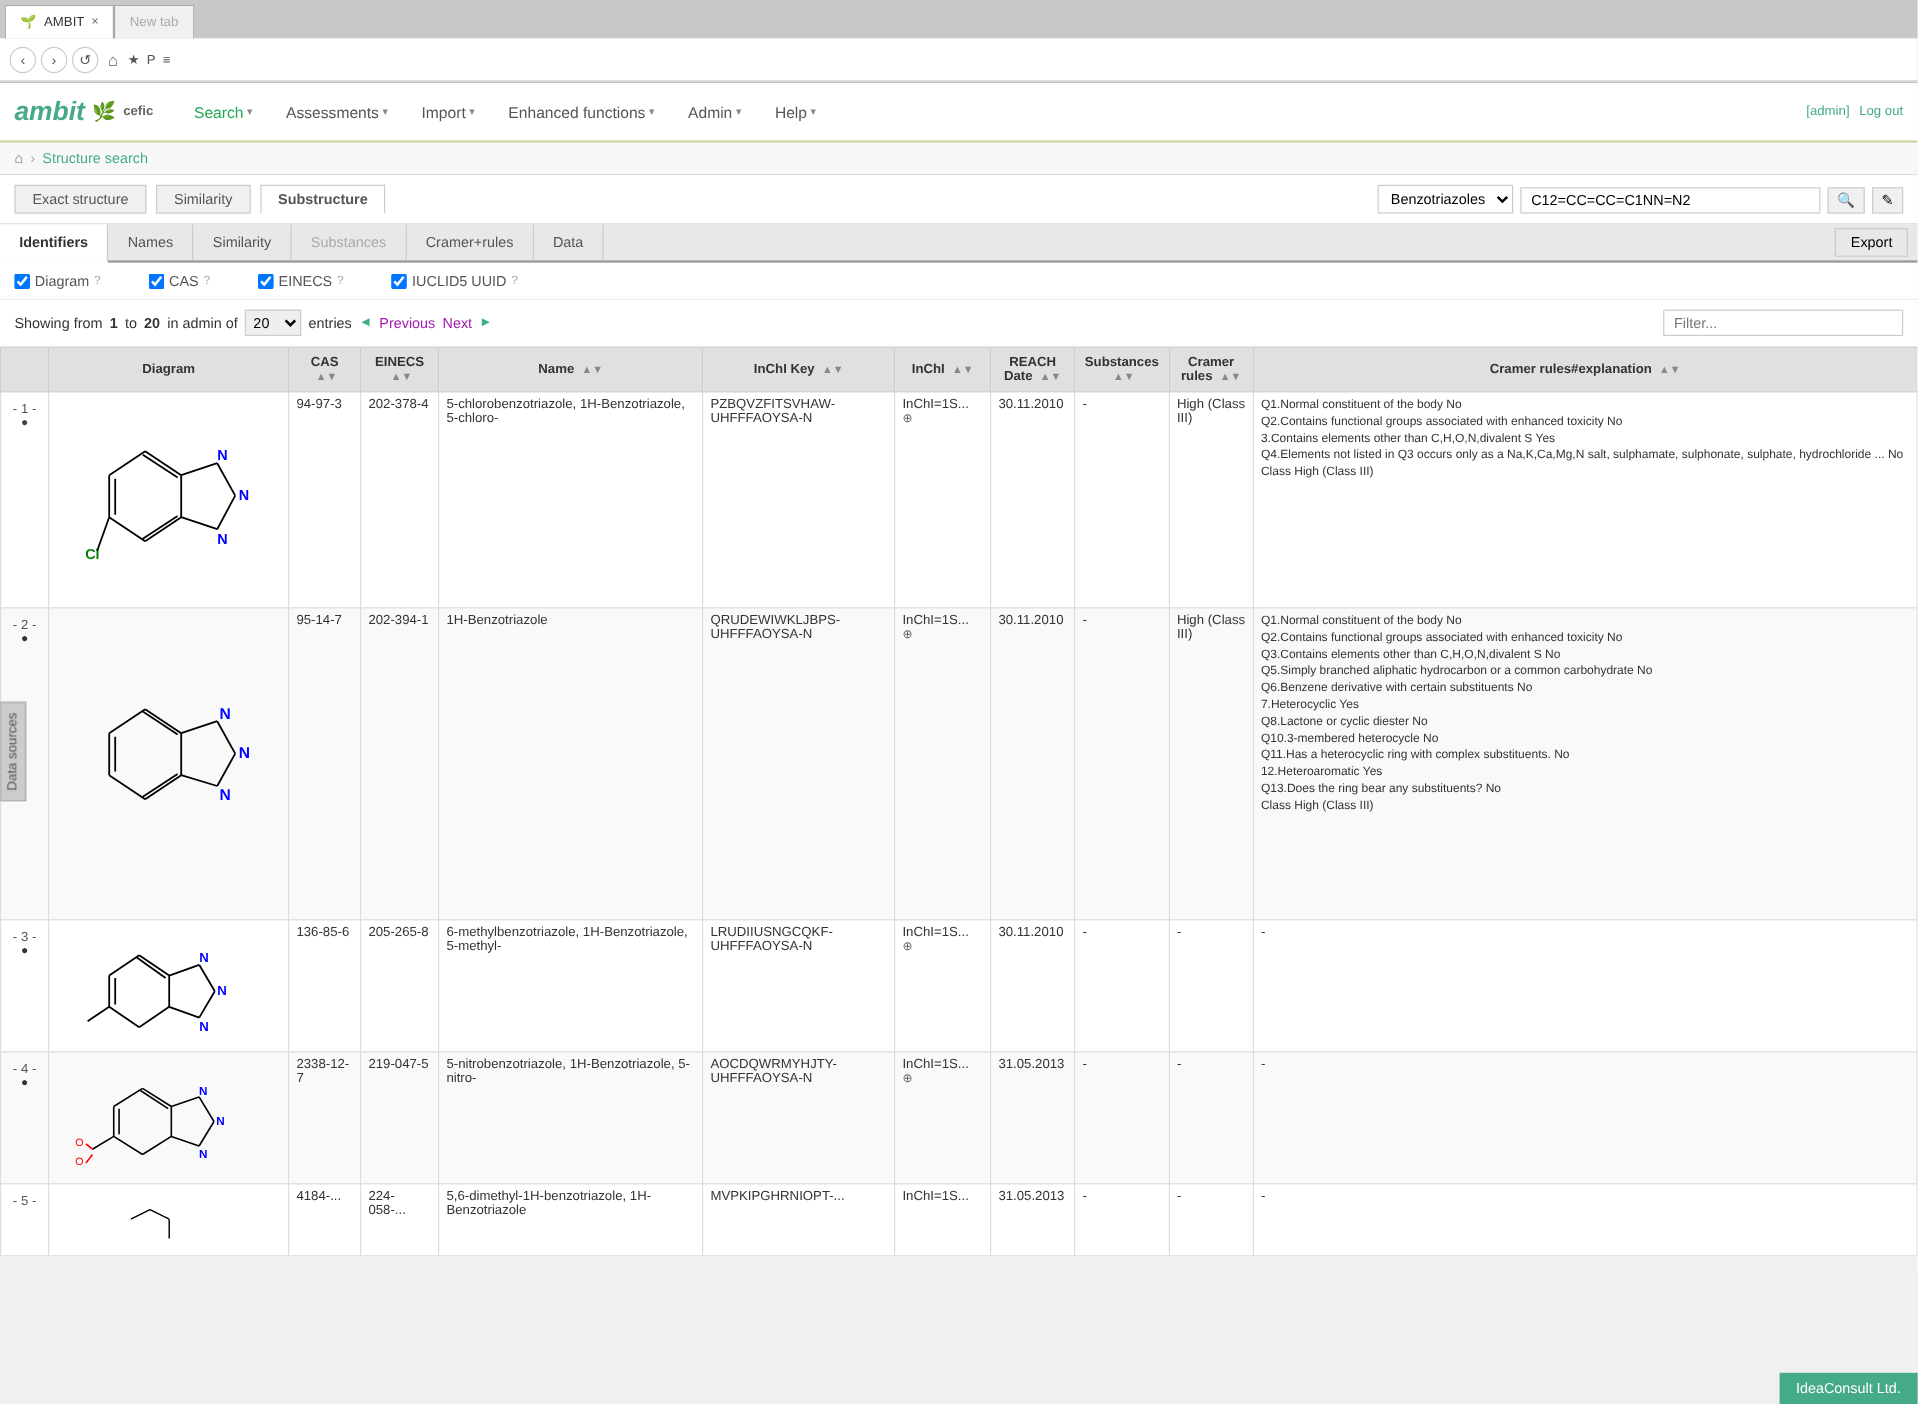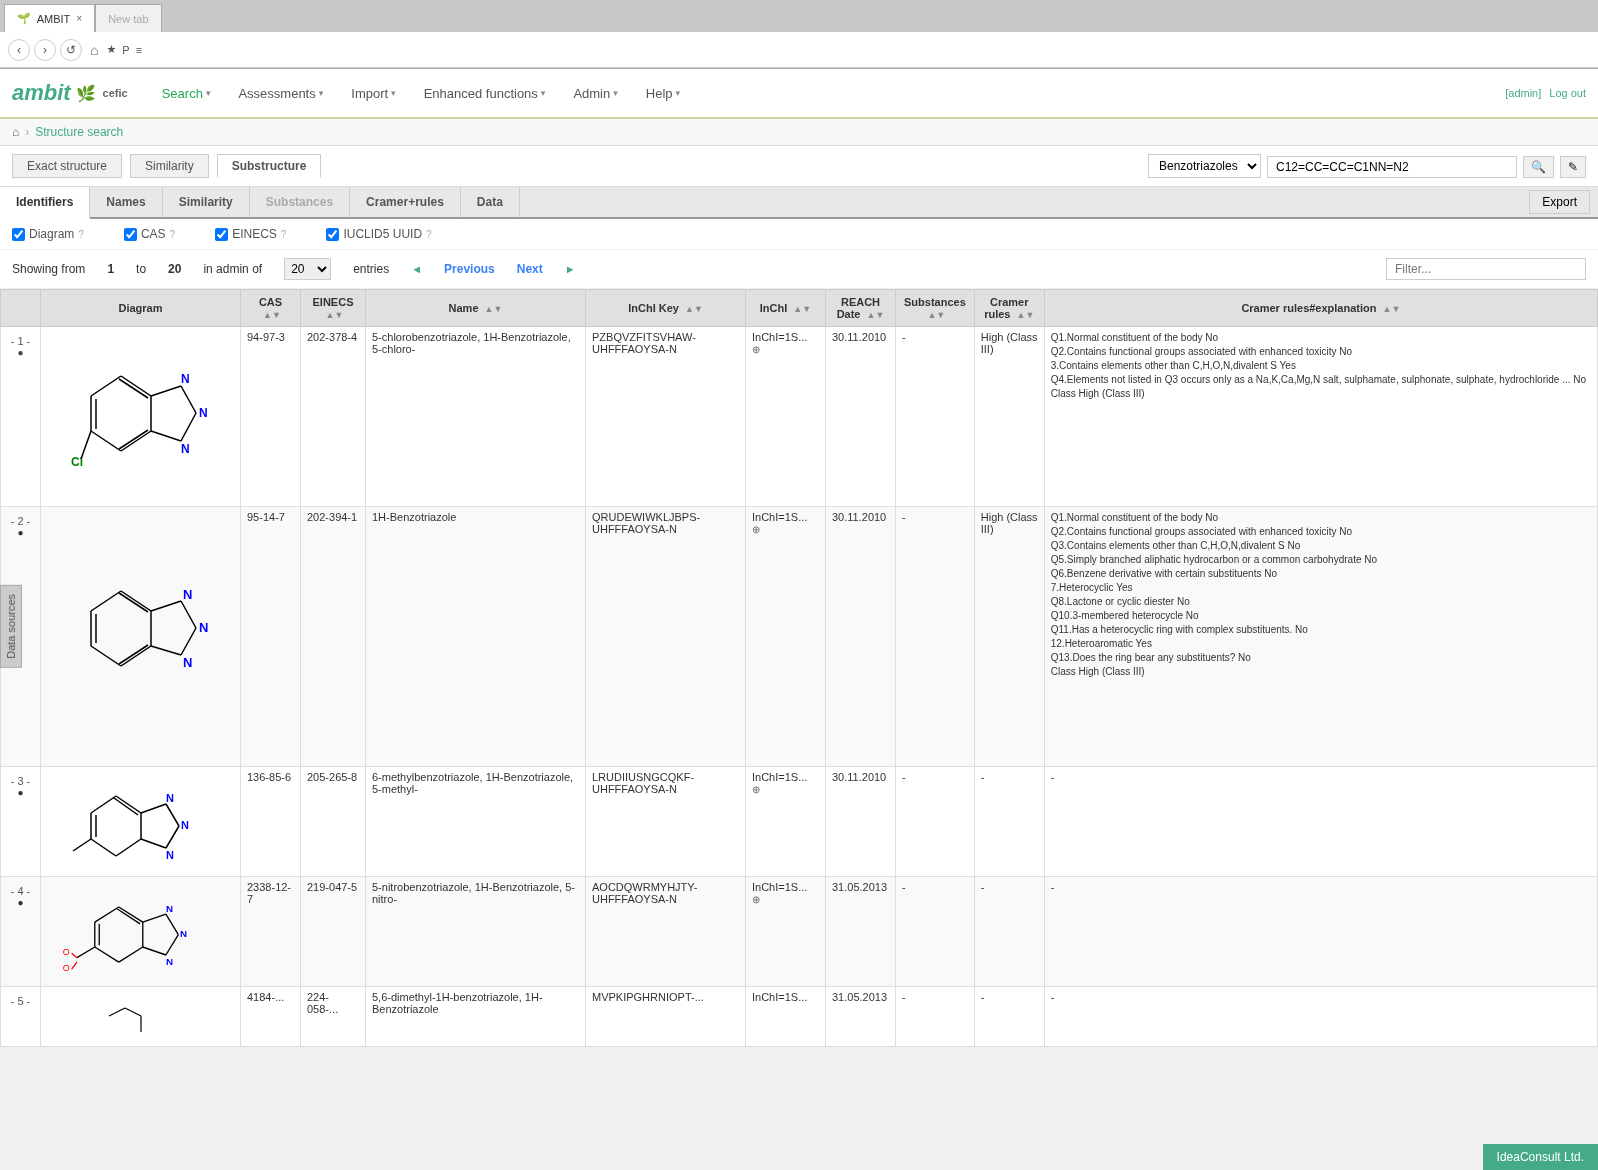--- a/index.html
+++ b/index.html
@@ -38,35 +38,35 @@
     .search-tabs { background: white; padding: 8px 12px; border-bottom: 1px solid #ddd; display: flex; align-items: center; gap: 8px; }
     .search-tab { padding: 4px 14px; border: 1px solid #ccc; background: #f0f0f0; cursor: pointer; font-size: 12px; color: #555; }
     .search-tab.active { background: white; border-bottom: 1px solid white; font-weight: bold; }
     .structure-input { margin-left: auto; display: flex; align-items: flex-end; gap: 6px; }
     .structure-select { border: 1px solid #ccc; padding: 3px 6px; font-size: 12px; background: white; }
     .structure-text { border: 1px solid #ccc; padding: 3px 8px; font-size: 12px; width: 250px; }
     .icon-btn { border: 1px solid #ccc; background: #f0f0f0; padding: 3px 7px; cursor: pointer; font-size: 12px; }
 
     
     .data-tabs { background: #e8e8e8; border-bottom: 2px solid #999; display: flex; align-items: center; }
-    .data-tab { padding: 8px 16px; cursor: pointer; font-size: 12px; color: #555; border-right: 1px solid #ccc; font-weight: bold; }
+    .data-tab { padding: 8px 16px; cursor: pointer; font-size: 12px; color: #555; border-right: 1px solid #ccc; }
     .data-tab.active { background: white; font-weight: bold; color: #333; border-bottom: 2px solid white; margin-bottom: -2px; }
     .data-tab.disabled { color: #aaa; cursor: default; }
     .export-btn { margin-left: auto; margin-right: 8px; padding: 4px 12px; background: #e8e8e8; border: 1px solid #ccc; cursor: pointer; font-size: 12px; }
 
     
     .checkbox-row { padding: 8px 12px; background: white; border-bottom: 1px solid #eee; display: flex; gap: 40px; align-items: center; }
     .checkbox-item { display: flex; align-items: center; gap: 4px; font-size: 12px; }
     .cb-label { color: #555; }
     .cb-q { color: #aaa; font-size: 10px; cursor: help; }
 
     
-    .pagination-row { padding: 8px 12px; background: white; border-bottom: 1px solid #eee; display: flex; align-items: center; gap: 22px; font-size: 12px; }
+    .pagination-row { padding: 8px 12px; background: white; border-bottom: 1px solid #eee; display: flex; align-items: center; gap: 6px; font-size: 12px; }
     .pagination-row .filter-input { margin-left: auto; border: 1px solid #ccc; padding: 3px 8px; font-size: 12px; width: 200px; }
-    .page-link { color: #3b82f6; text-decoration: none; cursor: pointer; font-weight: bold; }
+    .page-link { color: #a21caf; text-decoration: none; cursor: pointer; }
     .page-select { border: 1px solid #ccc; padding: 2px; font-size: 12px; }
     .page-arrow { color: #4a8; cursor: pointer; font-size: 11px; }
 
     
     .main-table { width: 100%; border-collapse: collapse; background: white; font-size: 11px; }
     .main-table th { background: #e0e0e0; border: 1px solid #ccc; padding: 6px 8px; text-align: center; font-size: 11px; font-weight: bold; position: relative; }
     .main-table td { border: 1px solid #ddd; padding: 4px 6px; vertical-align: top; }
     .main-table tr:nth-child(even) td { background: #f9f9f9; }
     .main-table tr:nth-child(odd) td { background: white; }
     .sort-arrow { color: #888; font-size: 9px; margin-left: 3px; }

